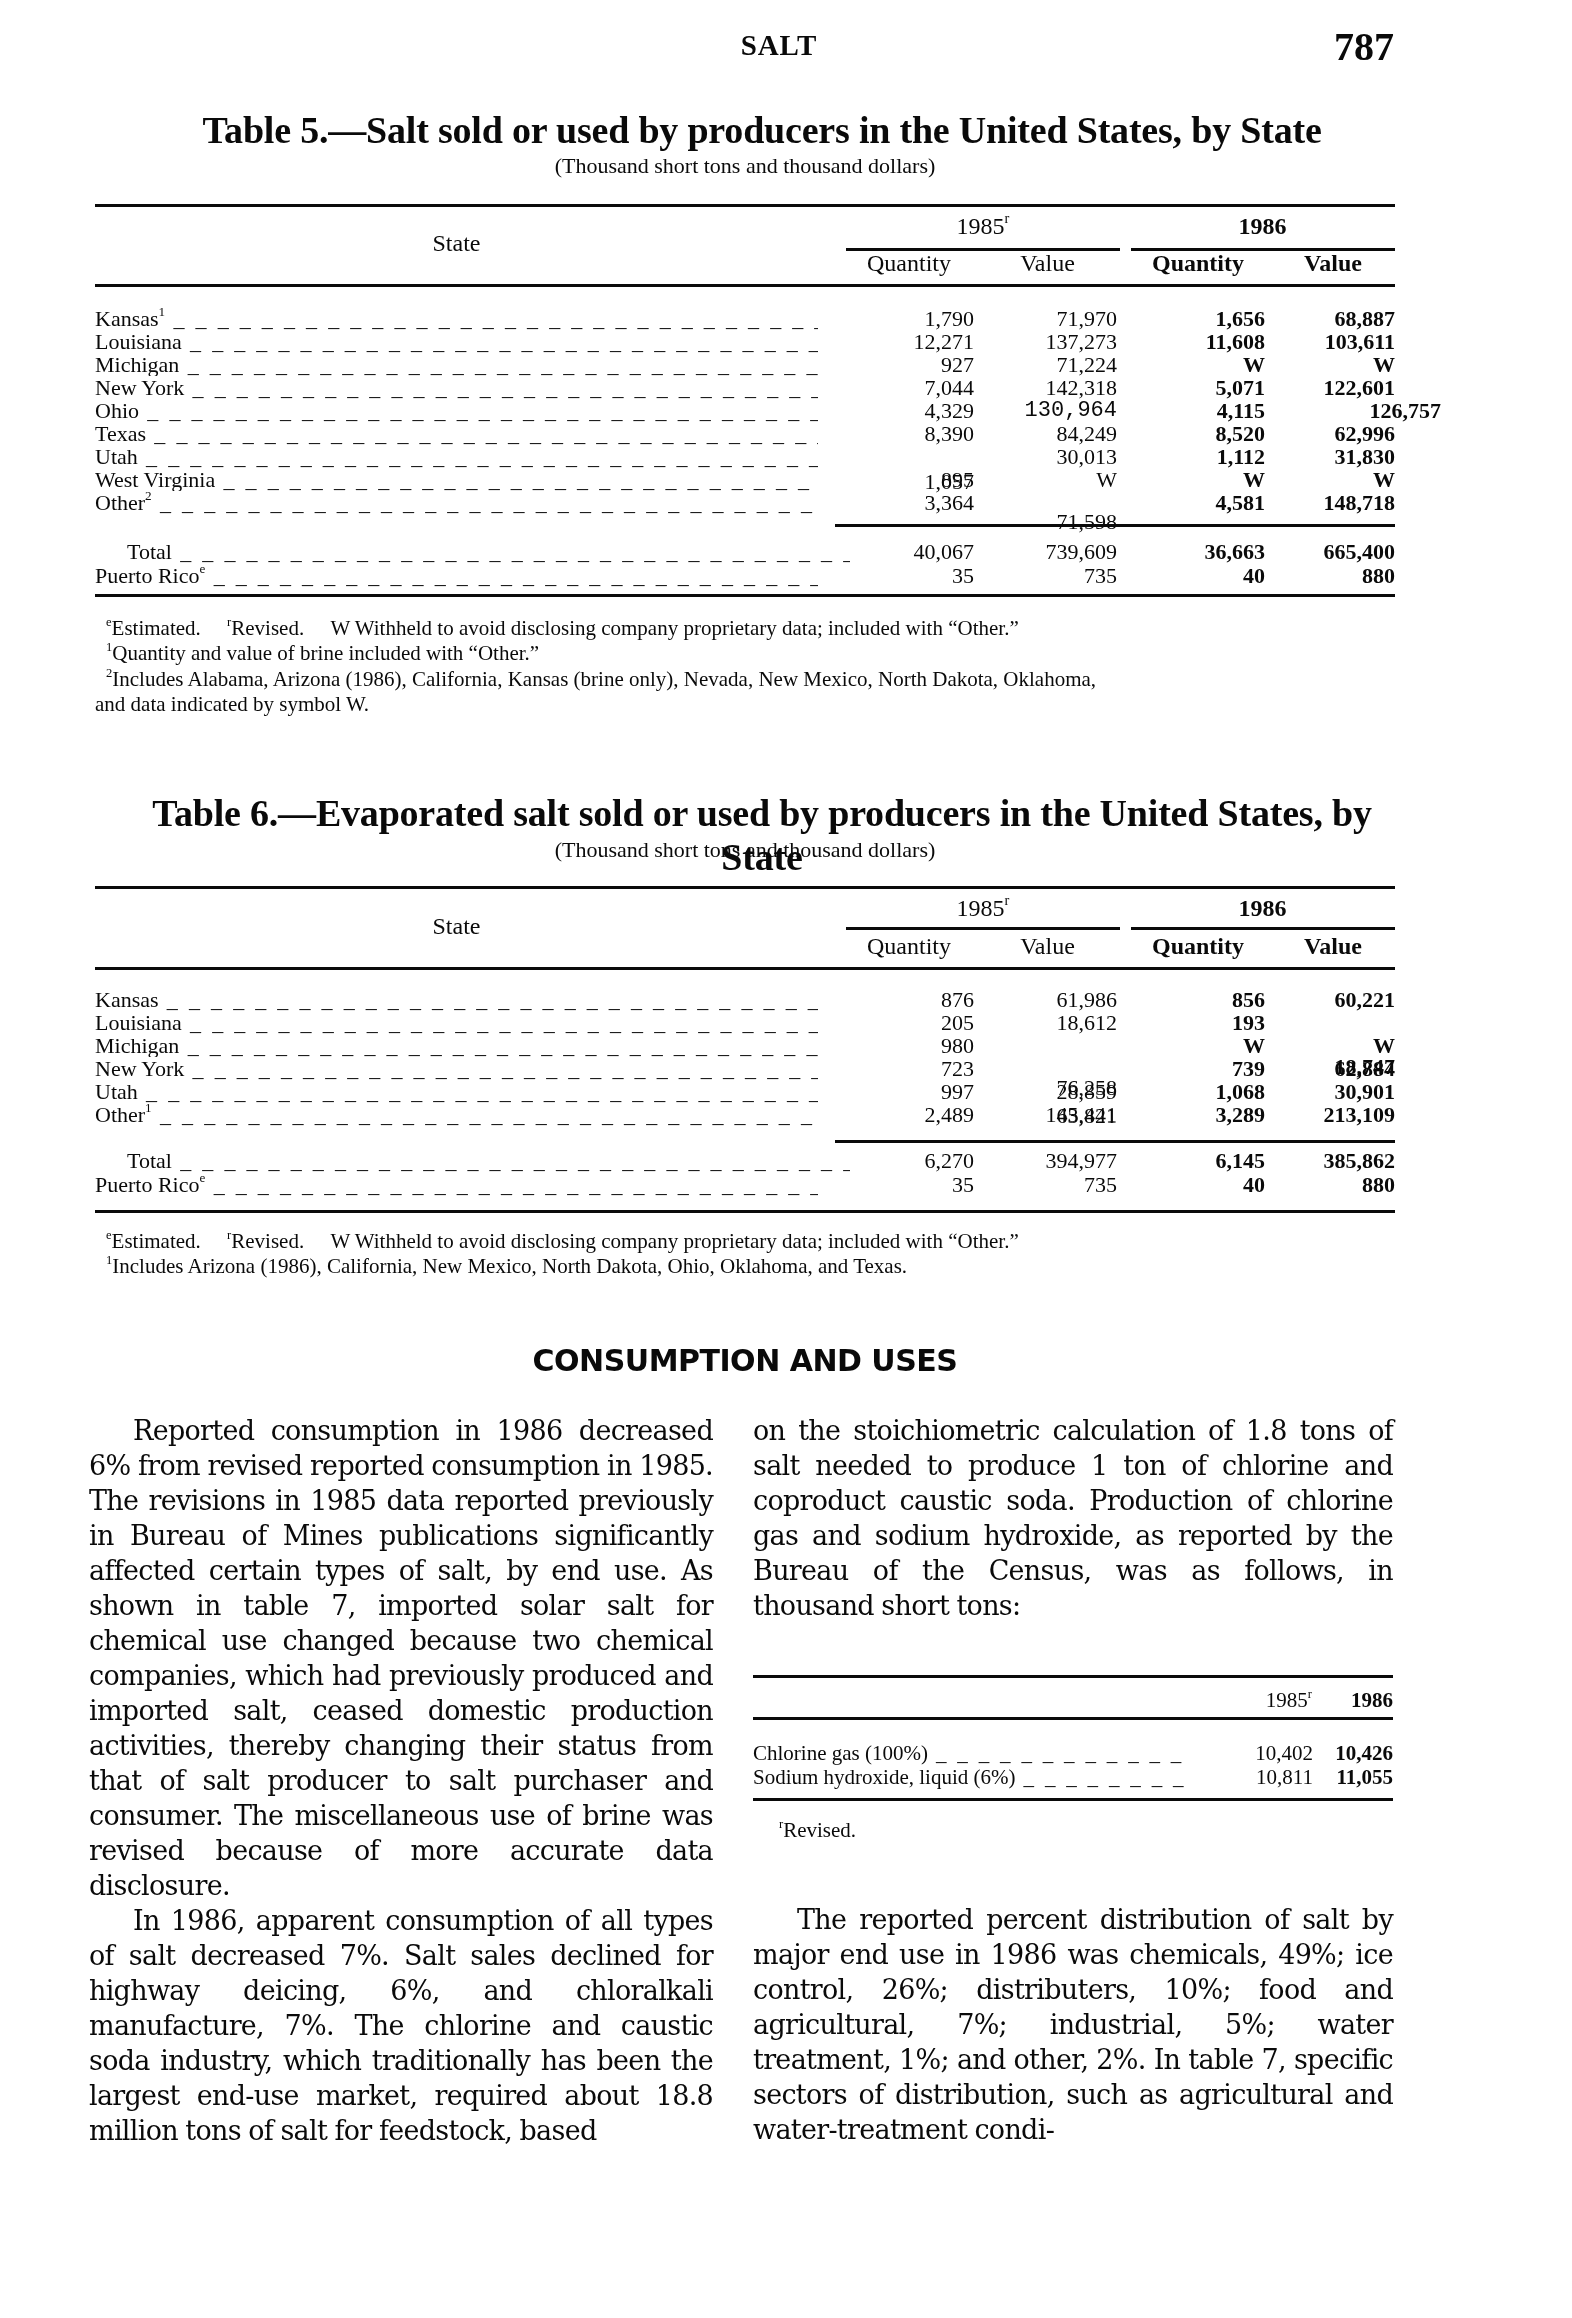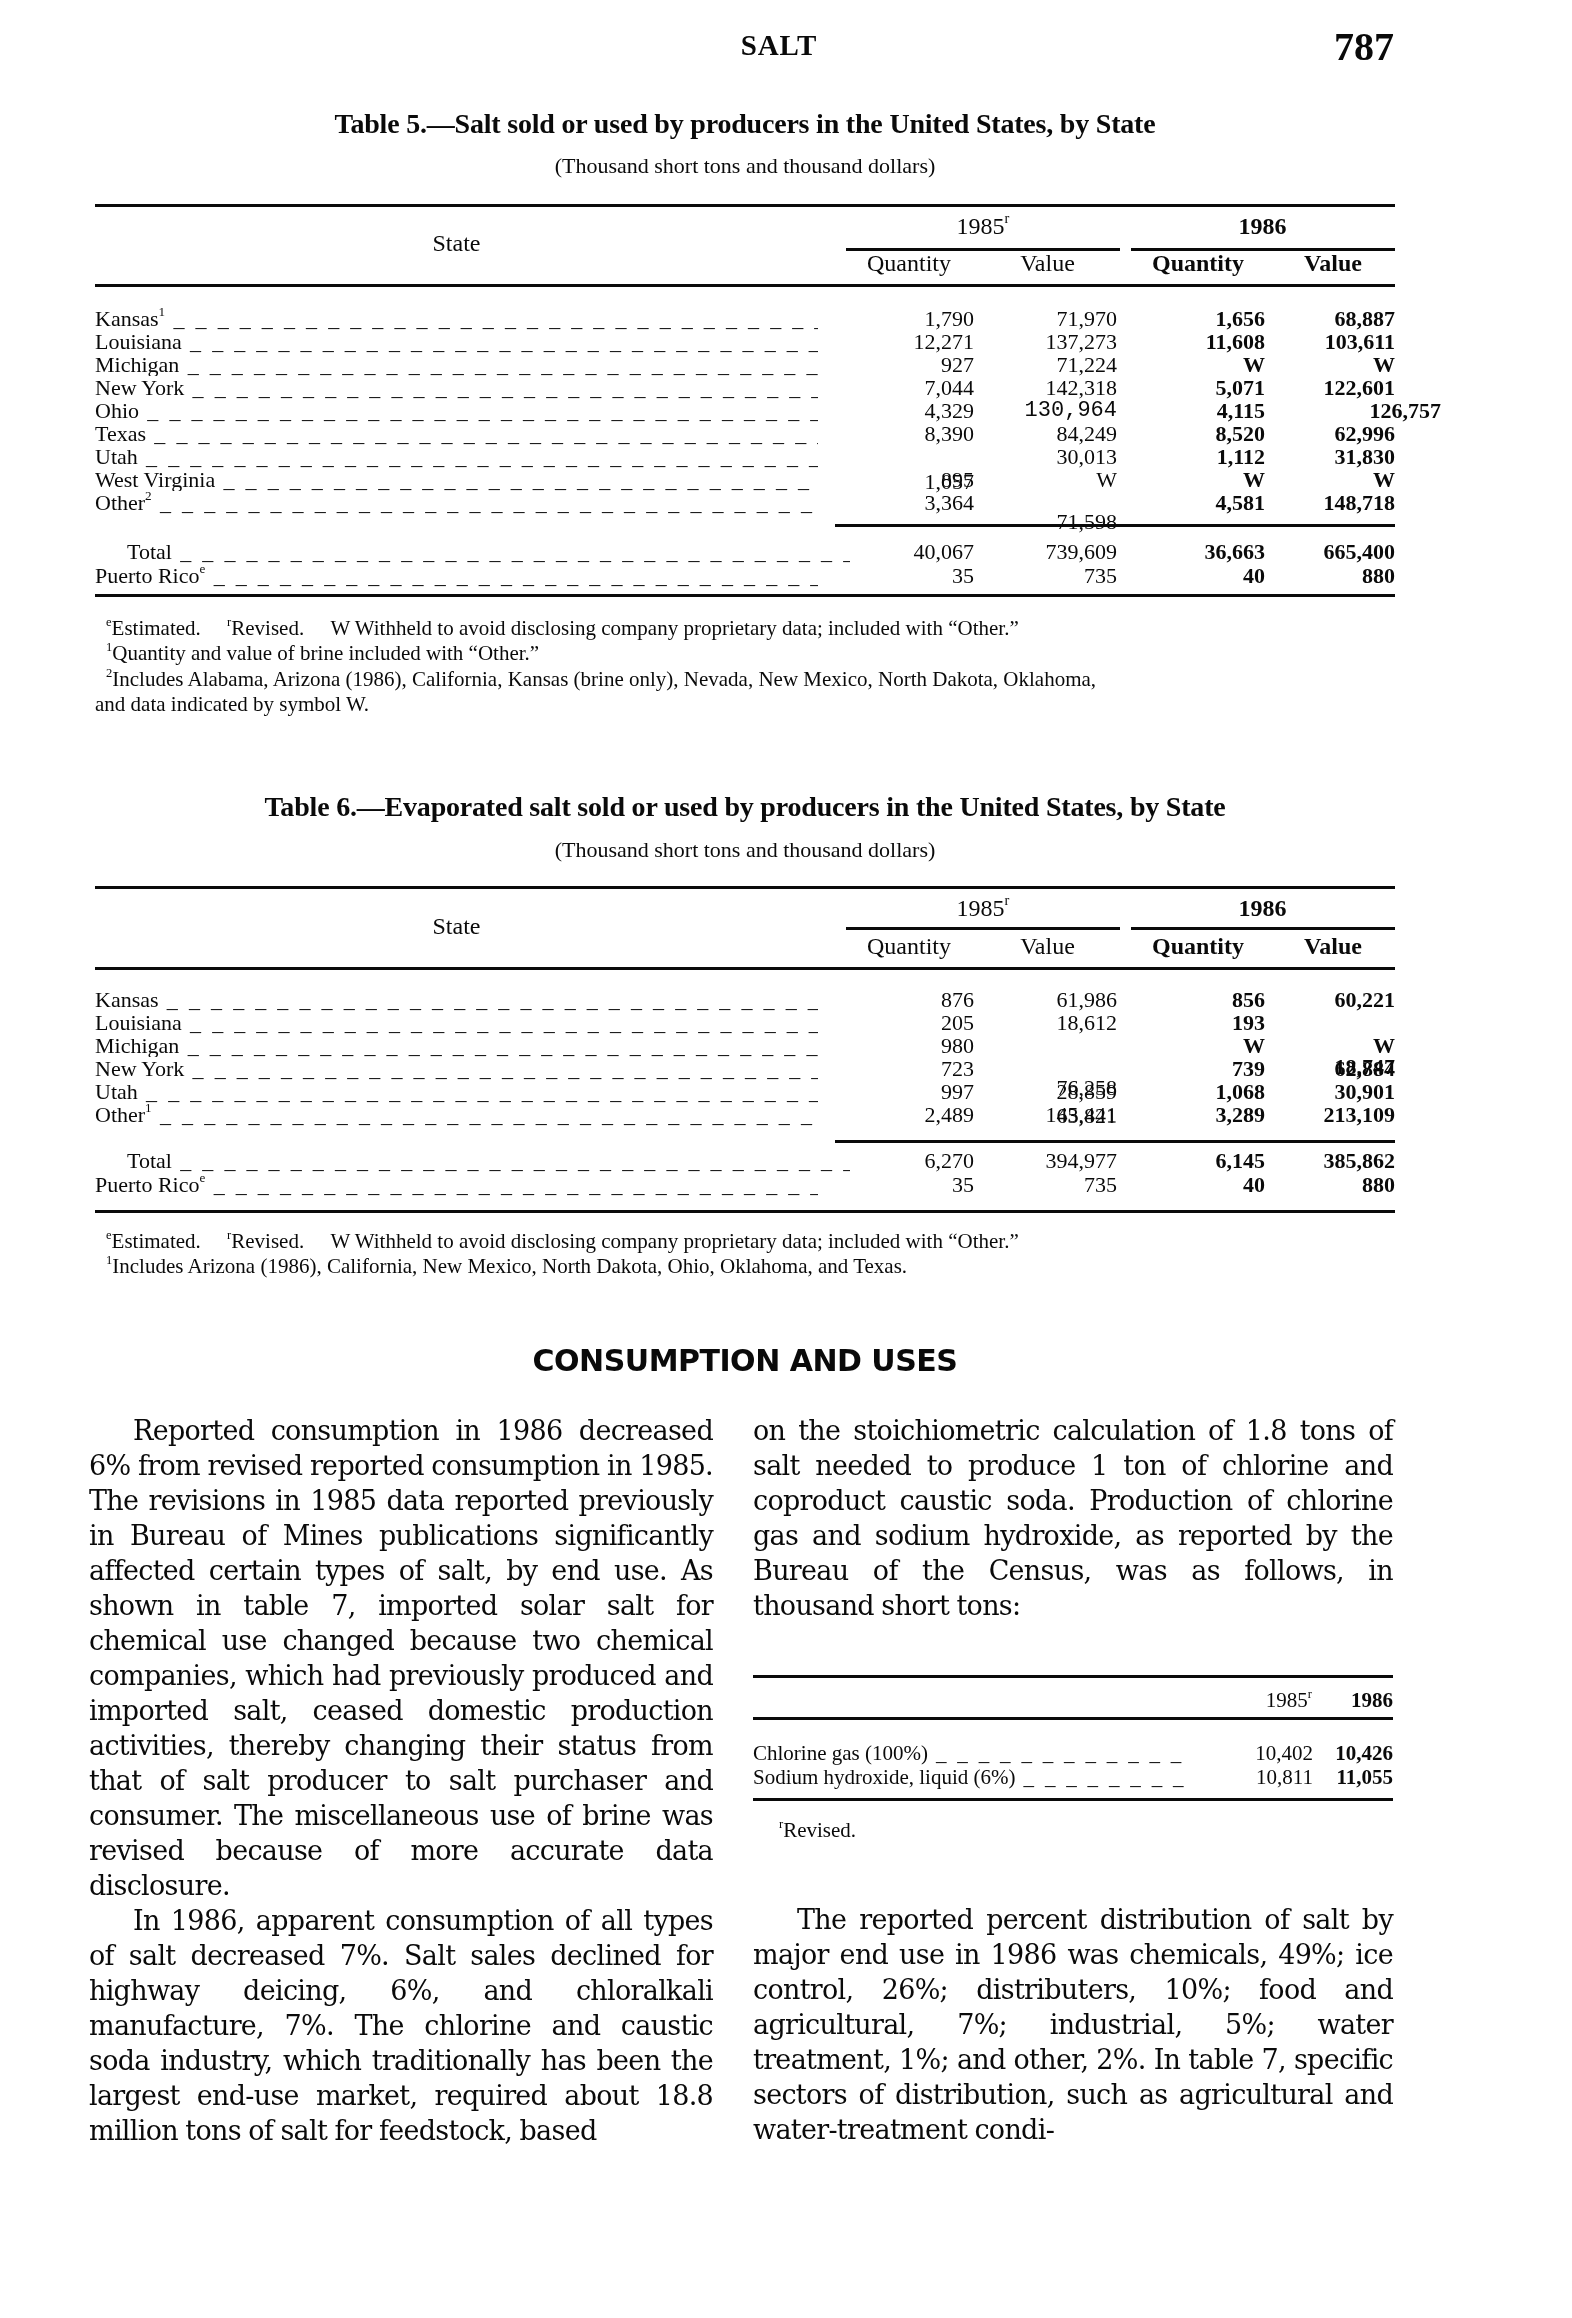--- a/index.html
+++ b/index.html
@@ -10,22 +10,22 @@
   }
   .abs { position: absolute; }
 
   
   .run-title { left: 640px; top: 29px; width: 278px; text-align: center;
     font-family: "Liberation Serif", serif; font-weight: bold; font-size: 29px; letter-spacing: 0.9px; }
   .page-num { left: 1298px; top: 23px; width: 96px; text-align: right;
     font-family: "Liberation Serif", serif; font-weight: bold; font-size: 40px; }
 
   
-  .tbl-title { left: 95px; width: 1300px; text-align: center;
-    font-family: "Liberation Serif", serif; font-weight: bold; font-size: 28px; letter-spacing: -0.2px; }
+  .tbl-title { left: 112px; width: 1300px; text-align: center;
+    font-family: "Liberation Serif", serif; font-weight: bold; font-size: 38px; letter-spacing: -0.2px; }
   .tbl-sub { left: 95px; width: 1300px; text-align: center;
     font-family: "Liberation Serif", serif; font-size: 22px; }
 
   .rule { position: absolute; background: #0a0a0a; height: 3.2px; }
   .rule.thin { height: 2.8px; }
 
   
   .th { position: absolute; font-family: "Liberation Serif", serif; font-size: 24px; text-align: center; }
   .cell { position: absolute; font-family: "Liberation Serif", serif; font-size: 22px; line-height: 23px; white-space: nowrap; }
   .stub { left: 95px; width: 723px; overflow: hidden; }

